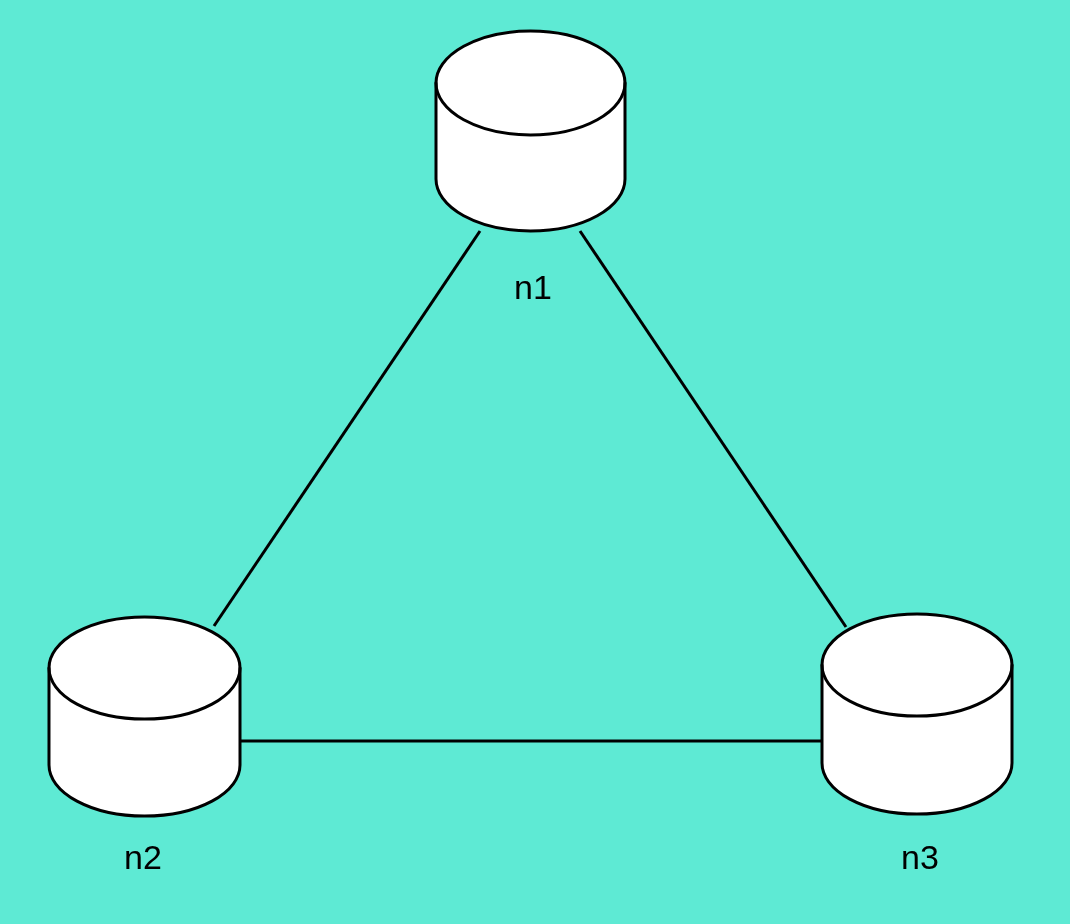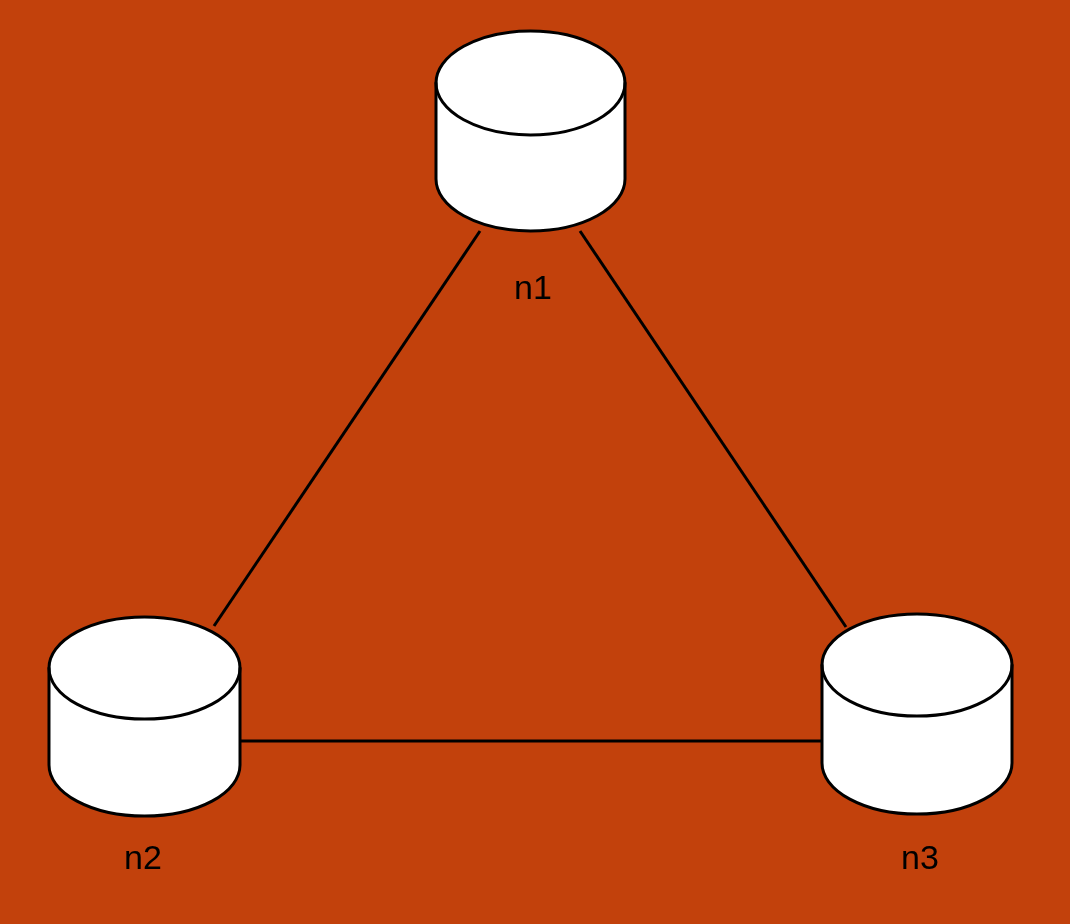--- a/index.html
+++ b/index.html
@@ -7,21 +7,21 @@
     padding: 0;
     background: #ffffff;
   }
   body {
     font-family: "Liberation Sans", sans-serif;
   }
   #diagram-canvas {
     position: relative;
     width: 1070px;
     height: 924px;
-    background: #c2410c;
+    background: #5eead4;
     overflow: hidden;
   }
   #diagram-svg {
     position: absolute;
     left: 0;
     top: 0;
     width: 1070px;
     height: 924px;
     display: block;
   }

